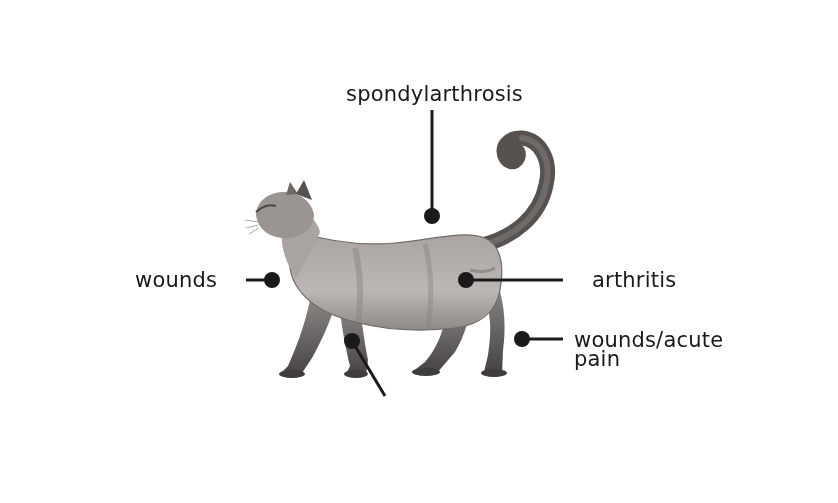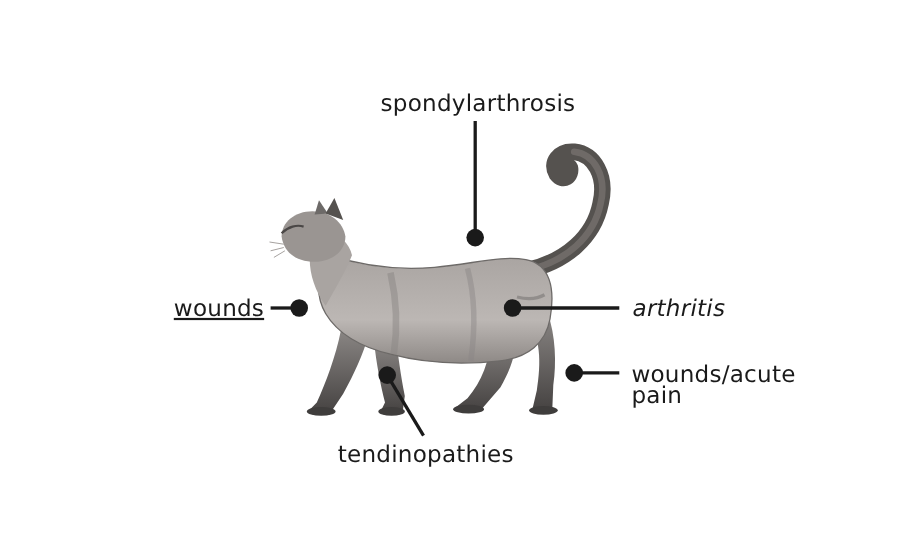--- a/index.html
+++ b/index.html
@@ -76,19 +76,18 @@
 
       <line x1="522" y1="339" x2="563" y2="339" stroke="#1a1a1a" stroke-width="3"></line>
       <circle cx="522" cy="339" r="8" fill="#1a1a1a"></circle>
 
       <line x1="352" y1="341" x2="385" y2="396" stroke="#1a1a1a" stroke-width="3"></line>
       <circle cx="352" cy="341" r="8" fill="#1a1a1a"></circle>
     </g>
   </svg>
 
   <div class="label" style="left:346px; top:84px;">spondylarthrosis</div>
-  <div class="label" style="left:158px; top:270px;text-decoration:underline;">wounds</div>
-  <div class="label" style="left:575px; top:270px;font-style:italic;">arthritis</div>
+  <div class="label" style="left:135px; top:270px;">wounds</div>
+  <div class="label" style="left:592px; top:270px;">arthritis</div>
   <div class="label multi" style="left:574px; top:331px;">wounds/acute
 pain</div>
-  <div class="label" style="left:307px; top:403px;">tendinopathies</div>
 
 </div>
 
 </body></html>

